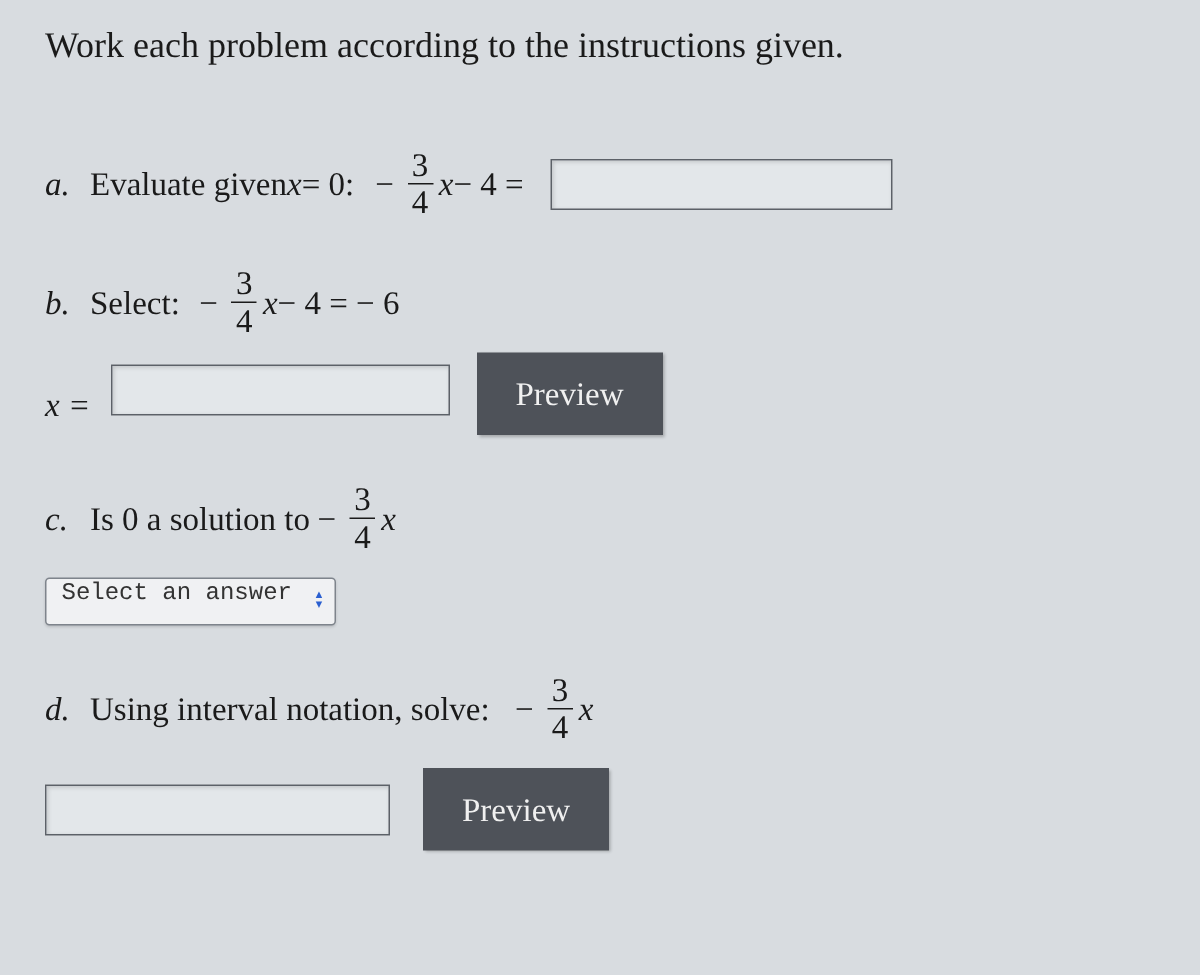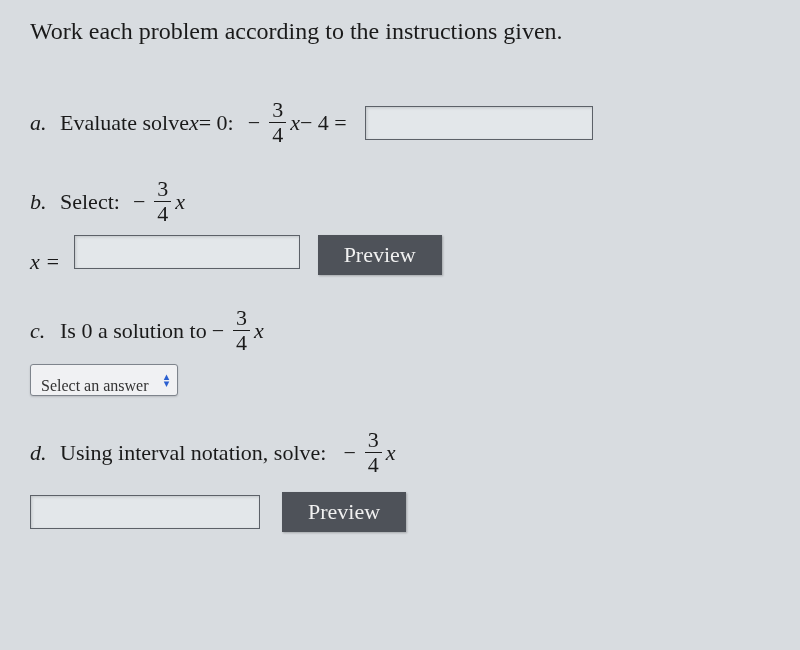--- a/index.html
+++ b/index.html
@@ -57,34 +57,34 @@
     }
     .input-box.wide { width: 228px; margin-left: 18px; }
     .input-box.mid { width: 226px; margin-left: 8px; }
     .input-box.low { width: 230px; }
     .preview-btn {
       display: inline-flex;
       align-items: center;
       justify-content: center;
       background: #4e5259;
       color: #f0f0f0;
-      height: 40px;
+      height: 55px;
       padding: 0 26px;
       font-family: Georgia, serif;
       font-size: 22px;
       box-shadow: 1px 1px 2px rgba(0,0,0,0.25);
     }
     .select-box {
       display: inline-flex;
-      align-items: flex-end;
+      align-items: flex-start;
       border: 1px solid #7e848c;
       background: #f0f1f3;
       height: 32px;
       padding: 0 0 0 10px;
-      font-family: Liberation Serif, serif;
+      font-family: Liberation Mono, monospace;
       font-size: 16px;
       color: #333;
       border-radius: 3px;
       box-shadow: 0 1px 2px rgba(0,0,0,0.15);
     }
     .select-arrows {
       display: inline-flex;
       flex-direction: column;
       align-items: center;
       justify-content: center;
@@ -99,21 +99,21 @@
     .row-d2 { display:flex; align-items:center; gap:22px; margin-top:6px; }
   </style>
 </head>
 <body>
 
 <div class="header">Work each problem according to the instructions given.</div>
 
 <div class="part">
   <div class="prompt-row">
     <span class="label">a.</span>
-    <span class="text">Evaluate solve </span>
+    <span class="text">Evaluate given </span>
     <span class="math-var">x</span>
     <span> = 0:</span>
     <span class="minus" style="margin-left:14px;">−</span>
     <span class="frac">
       <span class="num">3</span>
       <span class="den">4</span>
     </span>
     <span class="math-var">x</span>
     <span> − 4 =</span>
     <span class="input-box wide"></span>
@@ -123,20 +123,21 @@
 <div class="part">
   <div class="prompt-row">
     <span class="label">b.</span>
     <span class="text" style="margin-right:8px;">Select:</span>
     <span class="minus">−</span>
     <span class="frac">
       <span class="num">3</span>
       <span class="den">4</span>
     </span>
     <span class="math-var">x</span>
+    <span> − 4 =  − 6</span>
   </div>
   <div class="row-b2">
     <span>
       <span class="math-var">x =</span>
       <span class="input-box mid"></span>
     </span>
     <span class="preview-btn">Preview</span>
   </div>
 </div>
 

